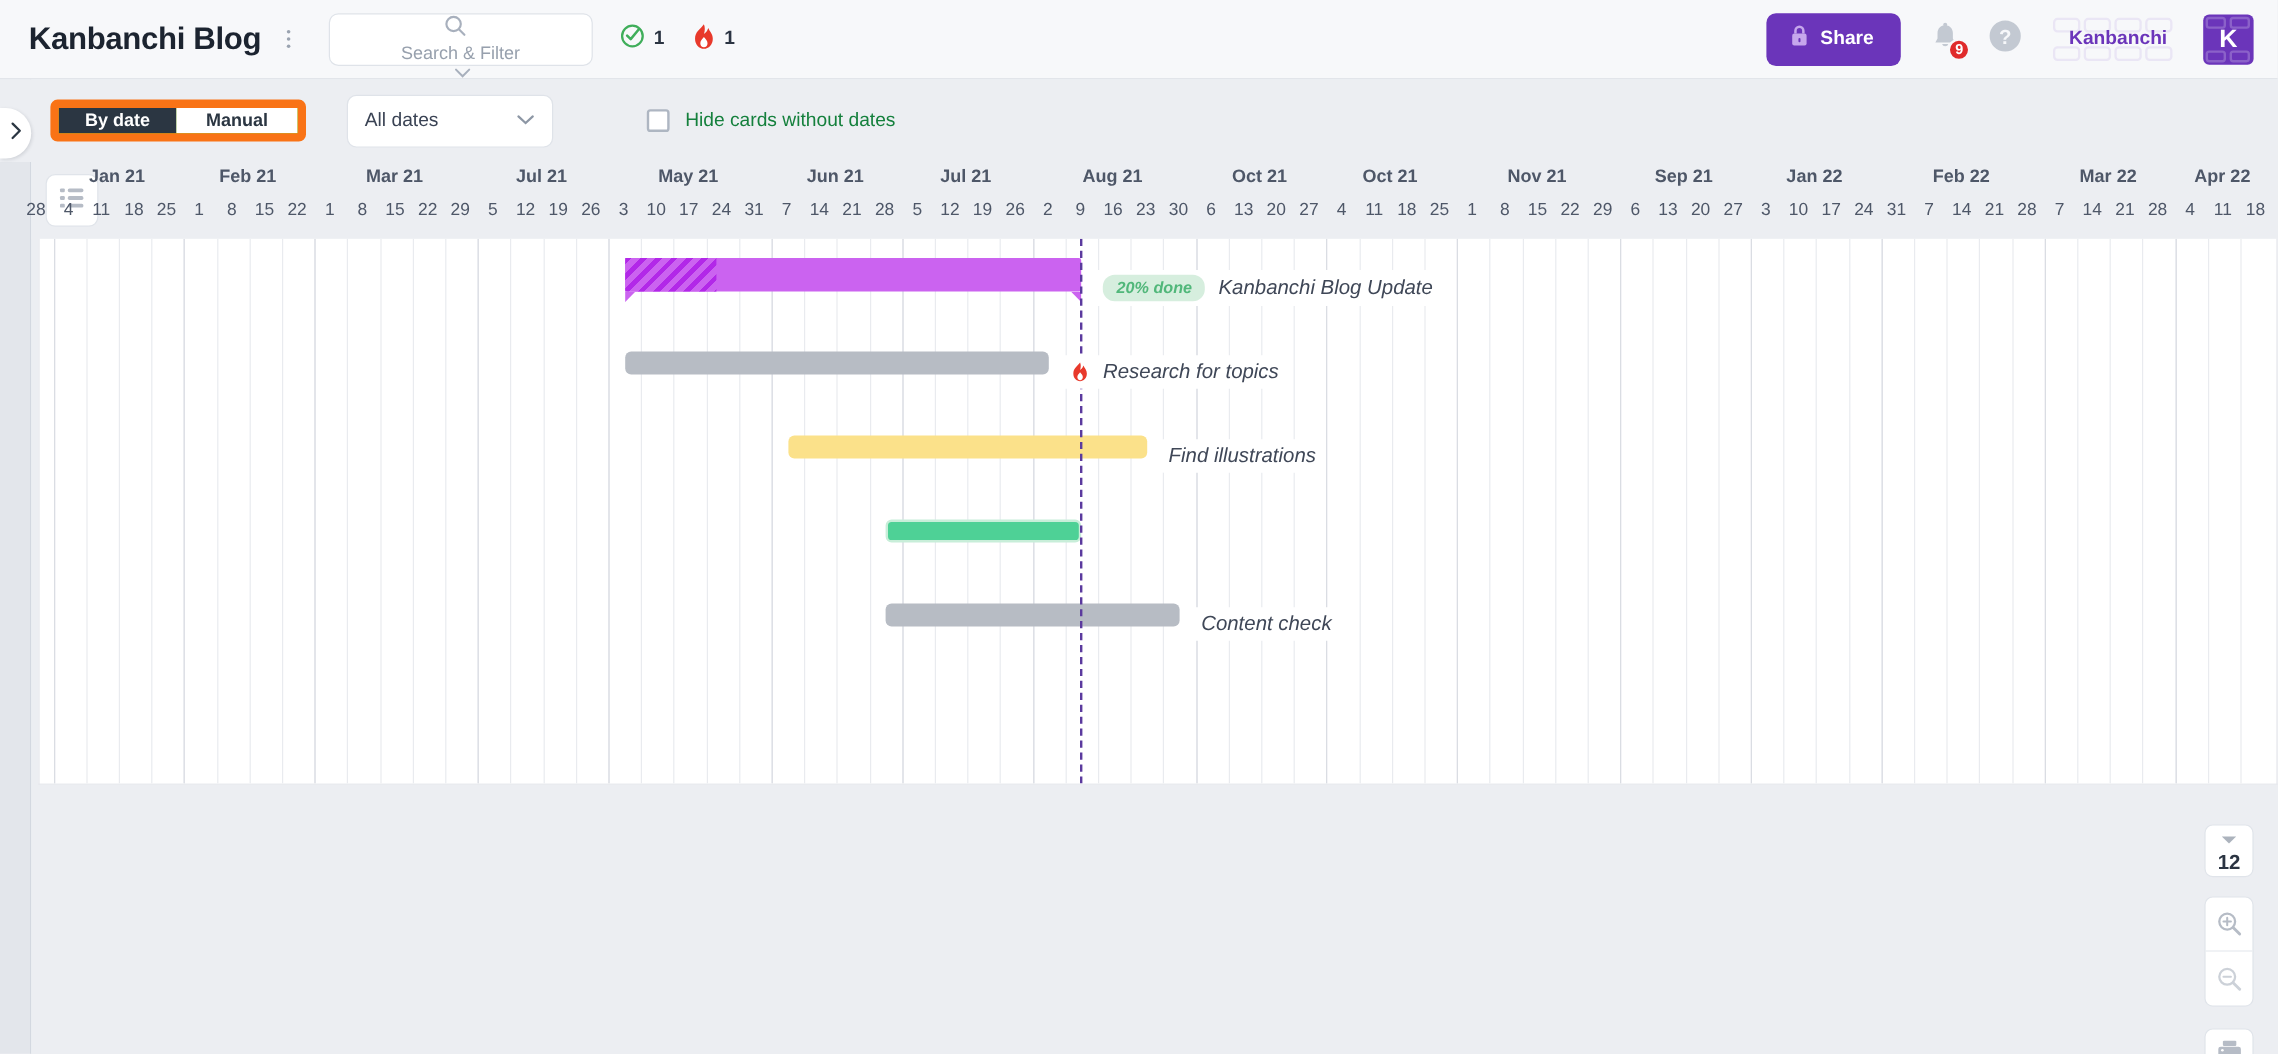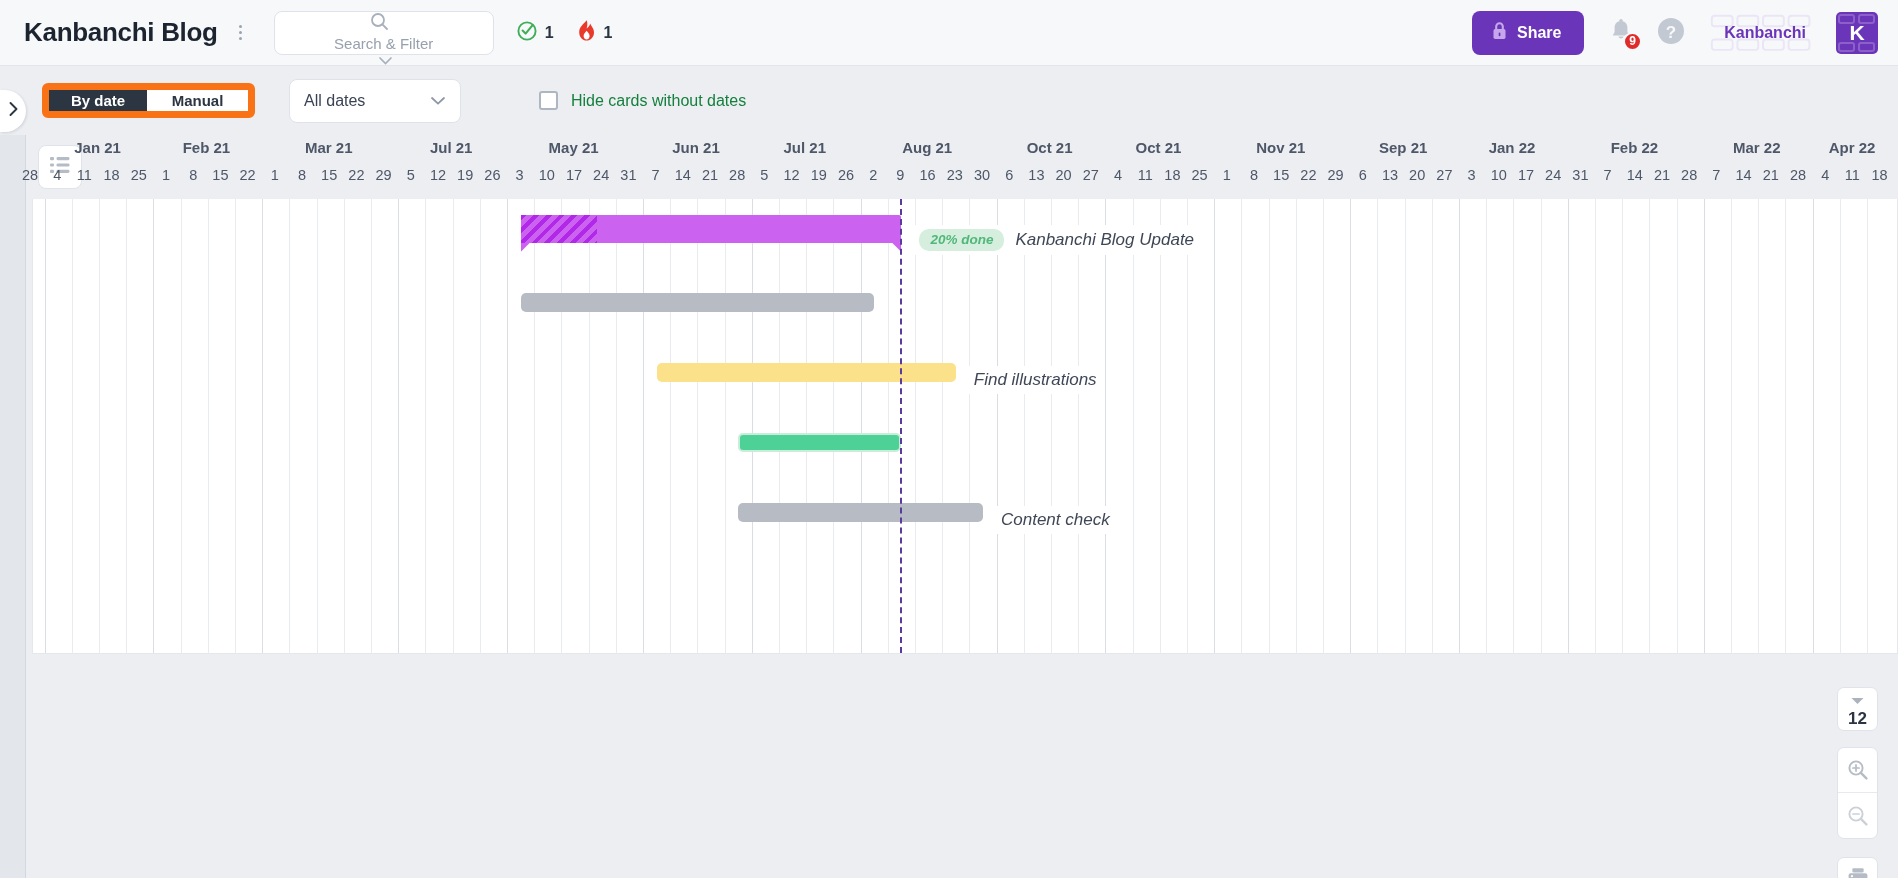--- a/index.html
+++ b/index.html
@@ -607,20 +607,31 @@
         </div>
         <div class="rowlabel" style="left: 878.4px;">
           <div class="pad">
             <span class="chip greenchip">20% done</span>
             <span class="txt">Kanbanchi Blog Update</span>
           </div>
         </div>
       </div>
       <div class="grow" style="top: 70px;">
         <div class="bar gray" style="left: 487.6px; width: 353.6px;"></div>
+        <div class="rowlabel" style="left: 851.2px;">
+          <div class="pad">
+            <span class="flame">
+              <svg width="16" height="18" viewBox="0 0 21 23">
+                <path d="M10.6 1.2 C7.6 5.4 3.2 7.4 3.2 13.2 C3.2 18.2 6.6 21.6 10.6 21.6 C14.6 21.6 18 18.2 18 13.2 C18 9.4 15.6 7.6 14.2 4.4 C13.4 7.4 11.8 8.4 10.6 9.4 C11.6 6.4 11.6 3.6 10.6 1.2 Z" fill="#e8392b"></path>
+                <path d="M10.6 11.8 C9.2 13.8 7.6 14.8 7.6 17 C7.6 19 8.9 20.4 10.6 20.4 C12.3 20.4 13.6 19 13.6 17 C13.6 14.8 12 13.8 10.6 11.8 Z" fill="#ffffff"></path>
+              </svg>
+            </span>
+            <span class="txt">Research for topics</span>
+          </div>
+        </div>
       </div>
       <div class="grow" style="top: 140px;">
         <div class="bar yellow" style="left: 623.6px; width: 299.2px;"></div>
         <div class="rowlabel" style="left: 932.8px;">
           <div class="pad">
             <span class="txt">Find illustrations</span>
           </div>
         </div>
       </div>
       <div class="grow" style="top: 210px;">

